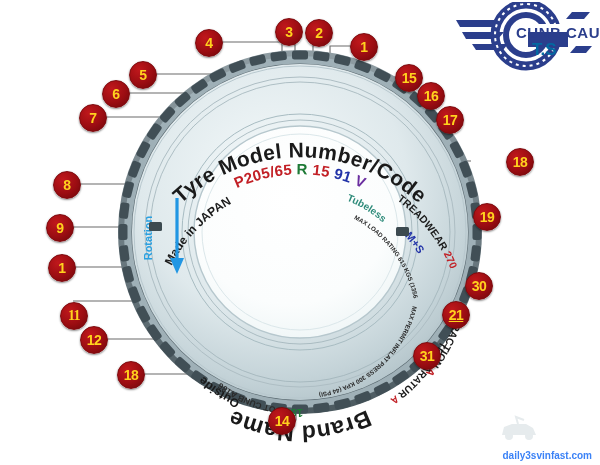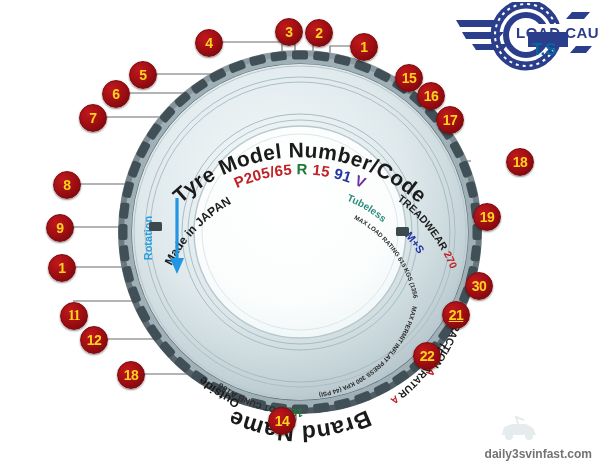--- a/index.html
+++ b/index.html
@@ -36,21 +36,21 @@
   }
   #logo .txt-ts{
     position:absolute;left:78px;top:38px;
     font-size:17px;font-weight:bold;color:#0369a1;
     font-family:"Liberation Sans", sans-serif;
   }
 
   
   #watermark{
     position:absolute;right:8px;bottom:4px;
-    color:#737373;font-size:12px;font-weight:bold;
+    color:#3b82f6;font-size:10px;font-weight:bold;
     font-family:"Liberation Sans", sans-serif;
     z-index:25;
     white-space:nowrap;
   }
   #wm-car{position:absolute;right:58px;bottom:22px;z-index:25;}
 </style>
 </head>
 <body>
 
 <div id="stage">
@@ -299,21 +299,21 @@
       </g>
 
       <g>
         <circle cx="72" cy="33" r="31" fill="none" stroke="#2b3e8c" stroke-width="9"></circle>
         <circle cx="72" cy="33" r="31" fill="none" stroke="#ffffff" stroke-width="2" stroke-dasharray="3 4"></circle>
         <circle cx="72" cy="33" r="20" fill="none" stroke="#2b3e8c" stroke-width="6"></circle>
         <rect x="74" y="22" width="42" height="22" fill="#ffffff"></rect>
         <rect x="74" y="30" width="40" height="15" fill="#2b3e8c"></rect>
       </g>
     </svg>
-    <div class="txt-toancau">LOAD CAU</div>
+    <div class="txt-toancau">CUNB CAU</div>
     <div class="txt-ts">T.S</div>
   </div>
 
   <svg id="wm-car" width="46" height="28" viewBox="0 0 46 28">
     <path d="M6 20 L8 12 L16 9 L30 9 L37 13 L40 20 Z" fill="#e6ebed"></path>
     <circle cx="13" cy="21" r="4" fill="#e6ebed"></circle>
     <circle cx="33" cy="21" r="4" fill="#e6ebed"></circle>
     <path d="M22 9 L20 2 L28 5" fill="none" stroke="#e6ebed" stroke-width="2"></path>
   </svg>
   <div id="watermark">daily3svinfast.com</div>
@@ -332,14 +332,14 @@
     <div class="badge" style="left: 80px; top: 326px;">12</div>
     <div class="badge" style="left: 117px; top: 361px;">18</div>
     <div class="badge" style="left: 268px; top: 407px;">14</div>
     <div class="badge" style="left: 395px; top: 64px;">15</div>
     <div class="badge" style="left: 417px; top: 82px;">16</div>
     <div class="badge" style="left: 436px; top: 106px;">17</div>
     <div class="badge" style="left: 458px; top: 148px; margin-left: 48px;">18</div>
     <div class="badge" style="left: 473px; top: 203px;">19</div>
     <div class="badge" style="left: 465px; top: 272px;">30</div>
     <div class="badge" style="left: 442px; top: 301px; text-decoration: underline;">21</div>
-    <div class="badge" style="left: 413px; top: 342px;">22</div>
+    <div class="badge" style="left: 413px; top: 342px;">31</div>
   </div>
 
 </body></html>

